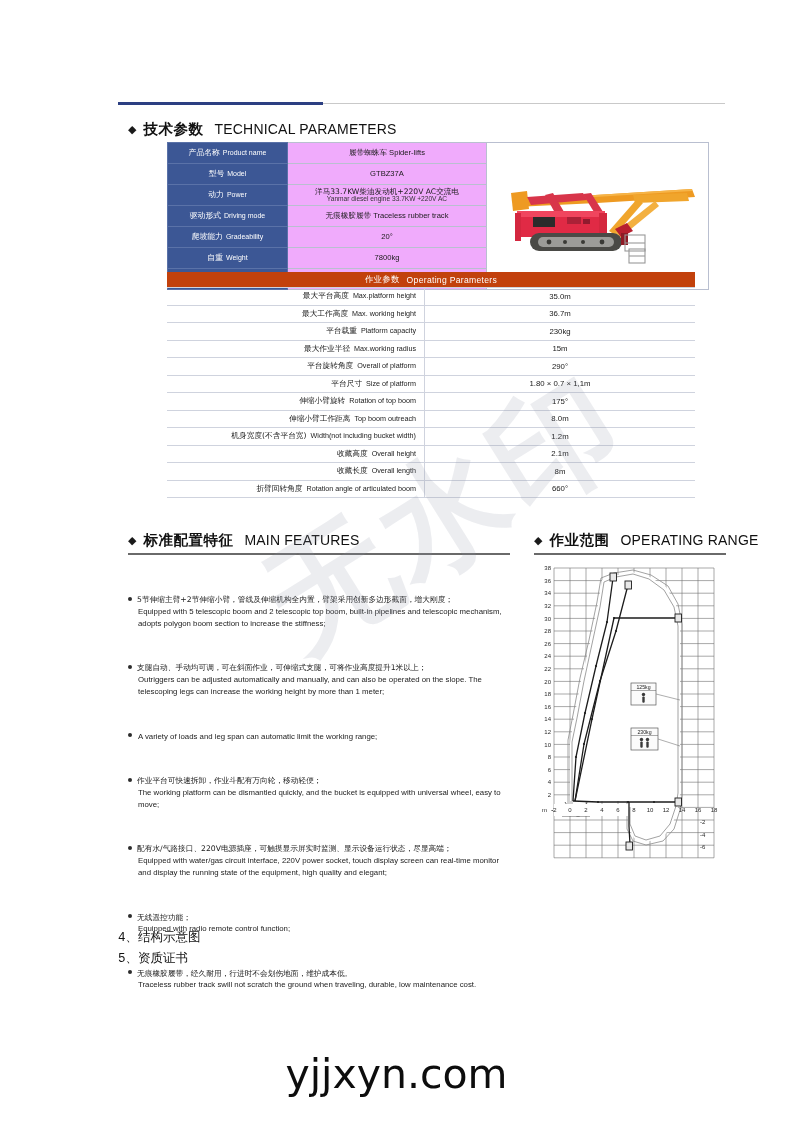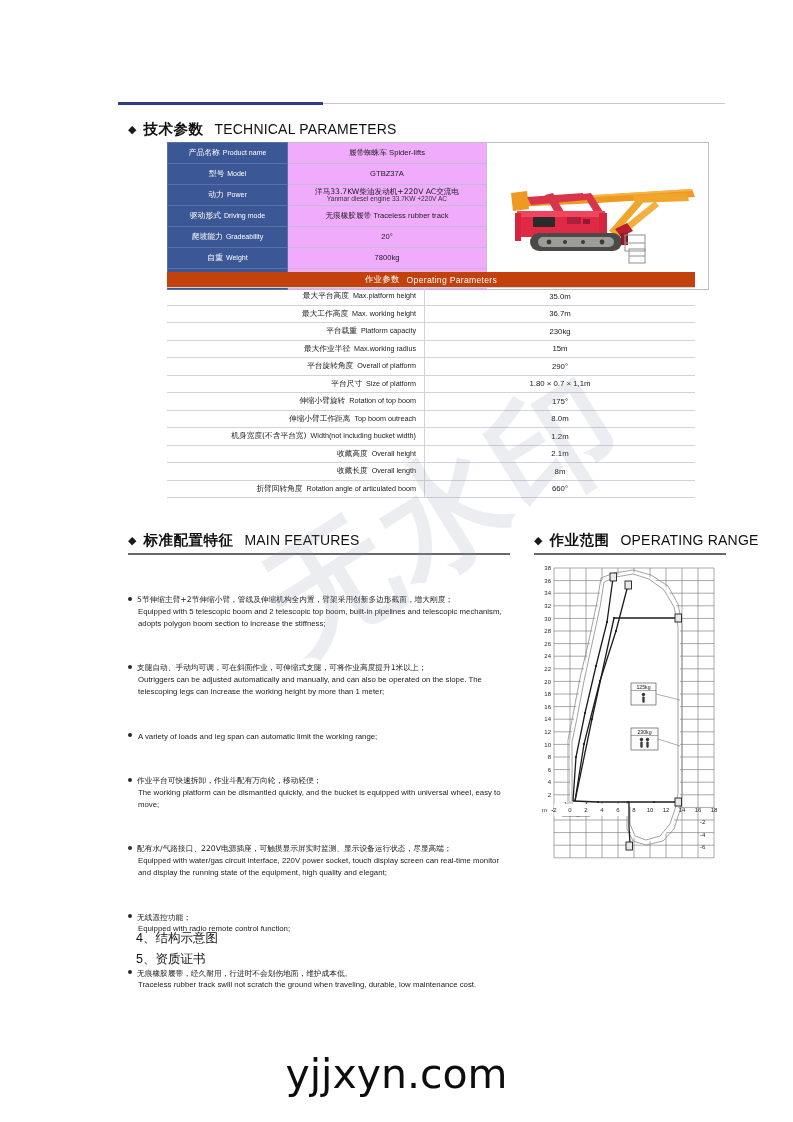--- a/index.html
+++ b/index.html
@@ -261,23 +261,23 @@
     left: 528px;
     top: 560px;
     width: 190px;
     height: 320px;
   }
   #range-svg { display: block; }
 
   
   #bottom-list {
     position: absolute;
-    left: 136px;
+    left: 118px;
     top: 928px;
-    font-family: Liberation Sans, sans-serif;
+    font-family: Liberation Mono, monospace;
     font-size: 12.5px;
     color: #111;
     line-height: 1.65;
   }
   #bottom-list div { white-space: nowrap; }
 
   
   #footer-mark {
     position: absolute;
     left: 0;

